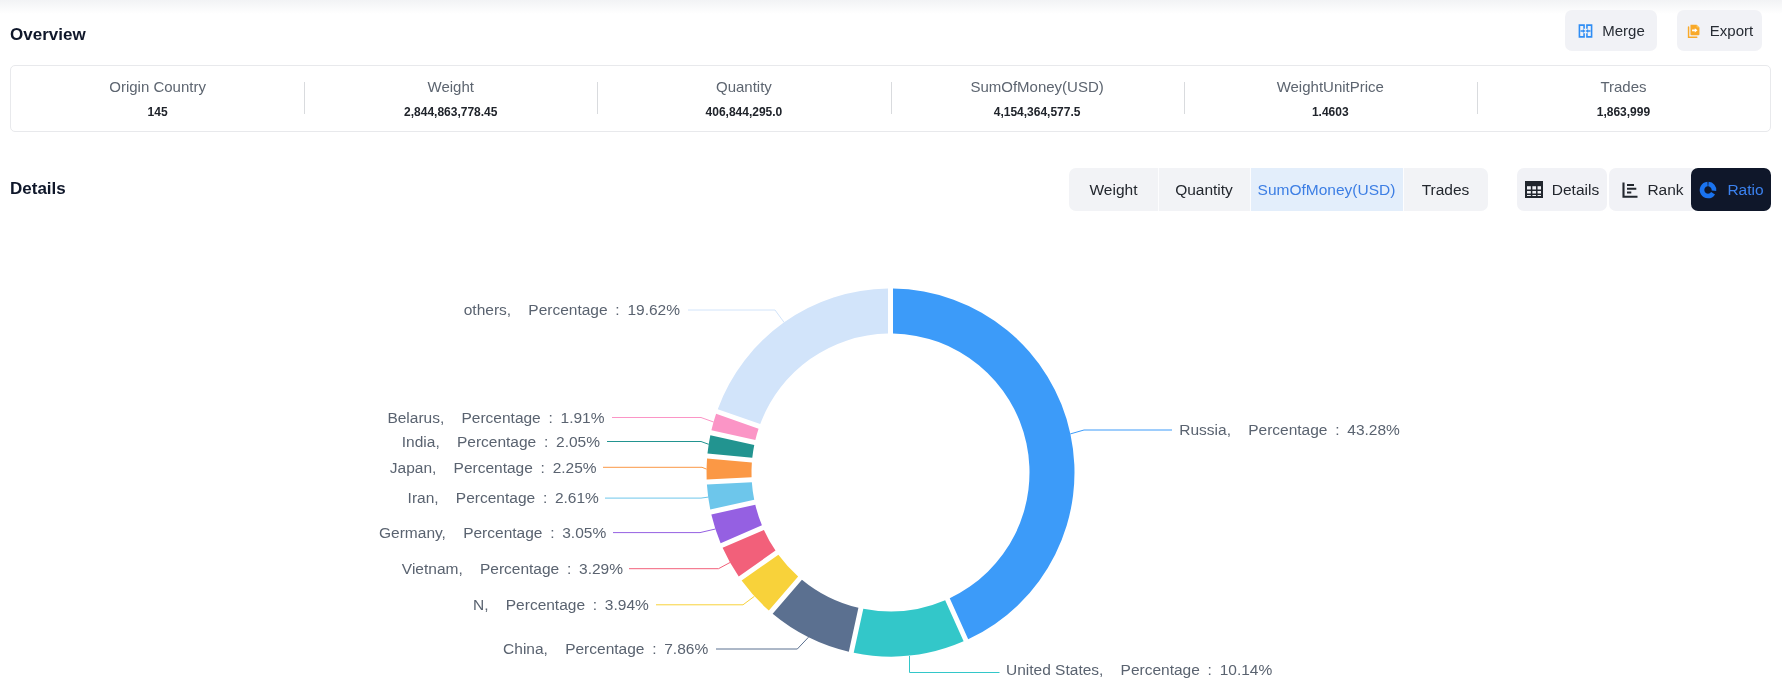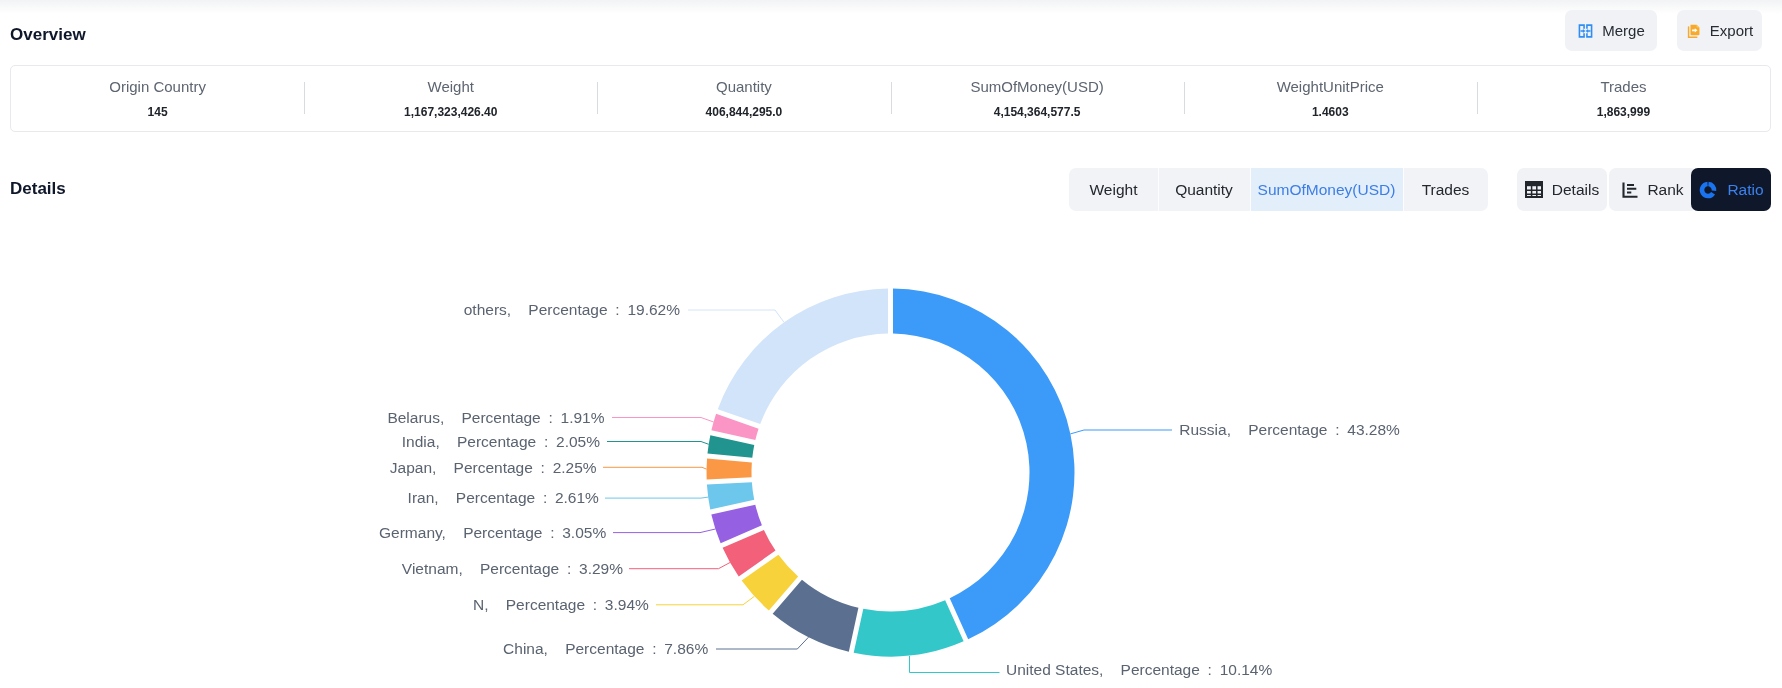--- a/index.html
+++ b/index.html
@@ -47,21 +47,21 @@
 <span>Export</span>
   </button>
 
 <div class="stats">
 <div class="stat">
       <div class="lab">Origin Country</div>
       <div class="val">145</div>
     </div>
 <div class="stat">
       <div class="lab">Weight</div>
-      <div class="val">1,167,323,426.40</div>
+      <div class="val">2,844,863,778.45</div>
     </div>
 <div class="stat">
       <div class="lab">Quantity</div>
       <div class="val">406,844,295.0</div>
     </div>
 <div class="stat">
       <div class="lab">SumOfMoney(USD)</div>
       <div class="val">4,154,364,577.5</div>
     </div>
 <div class="stat">

